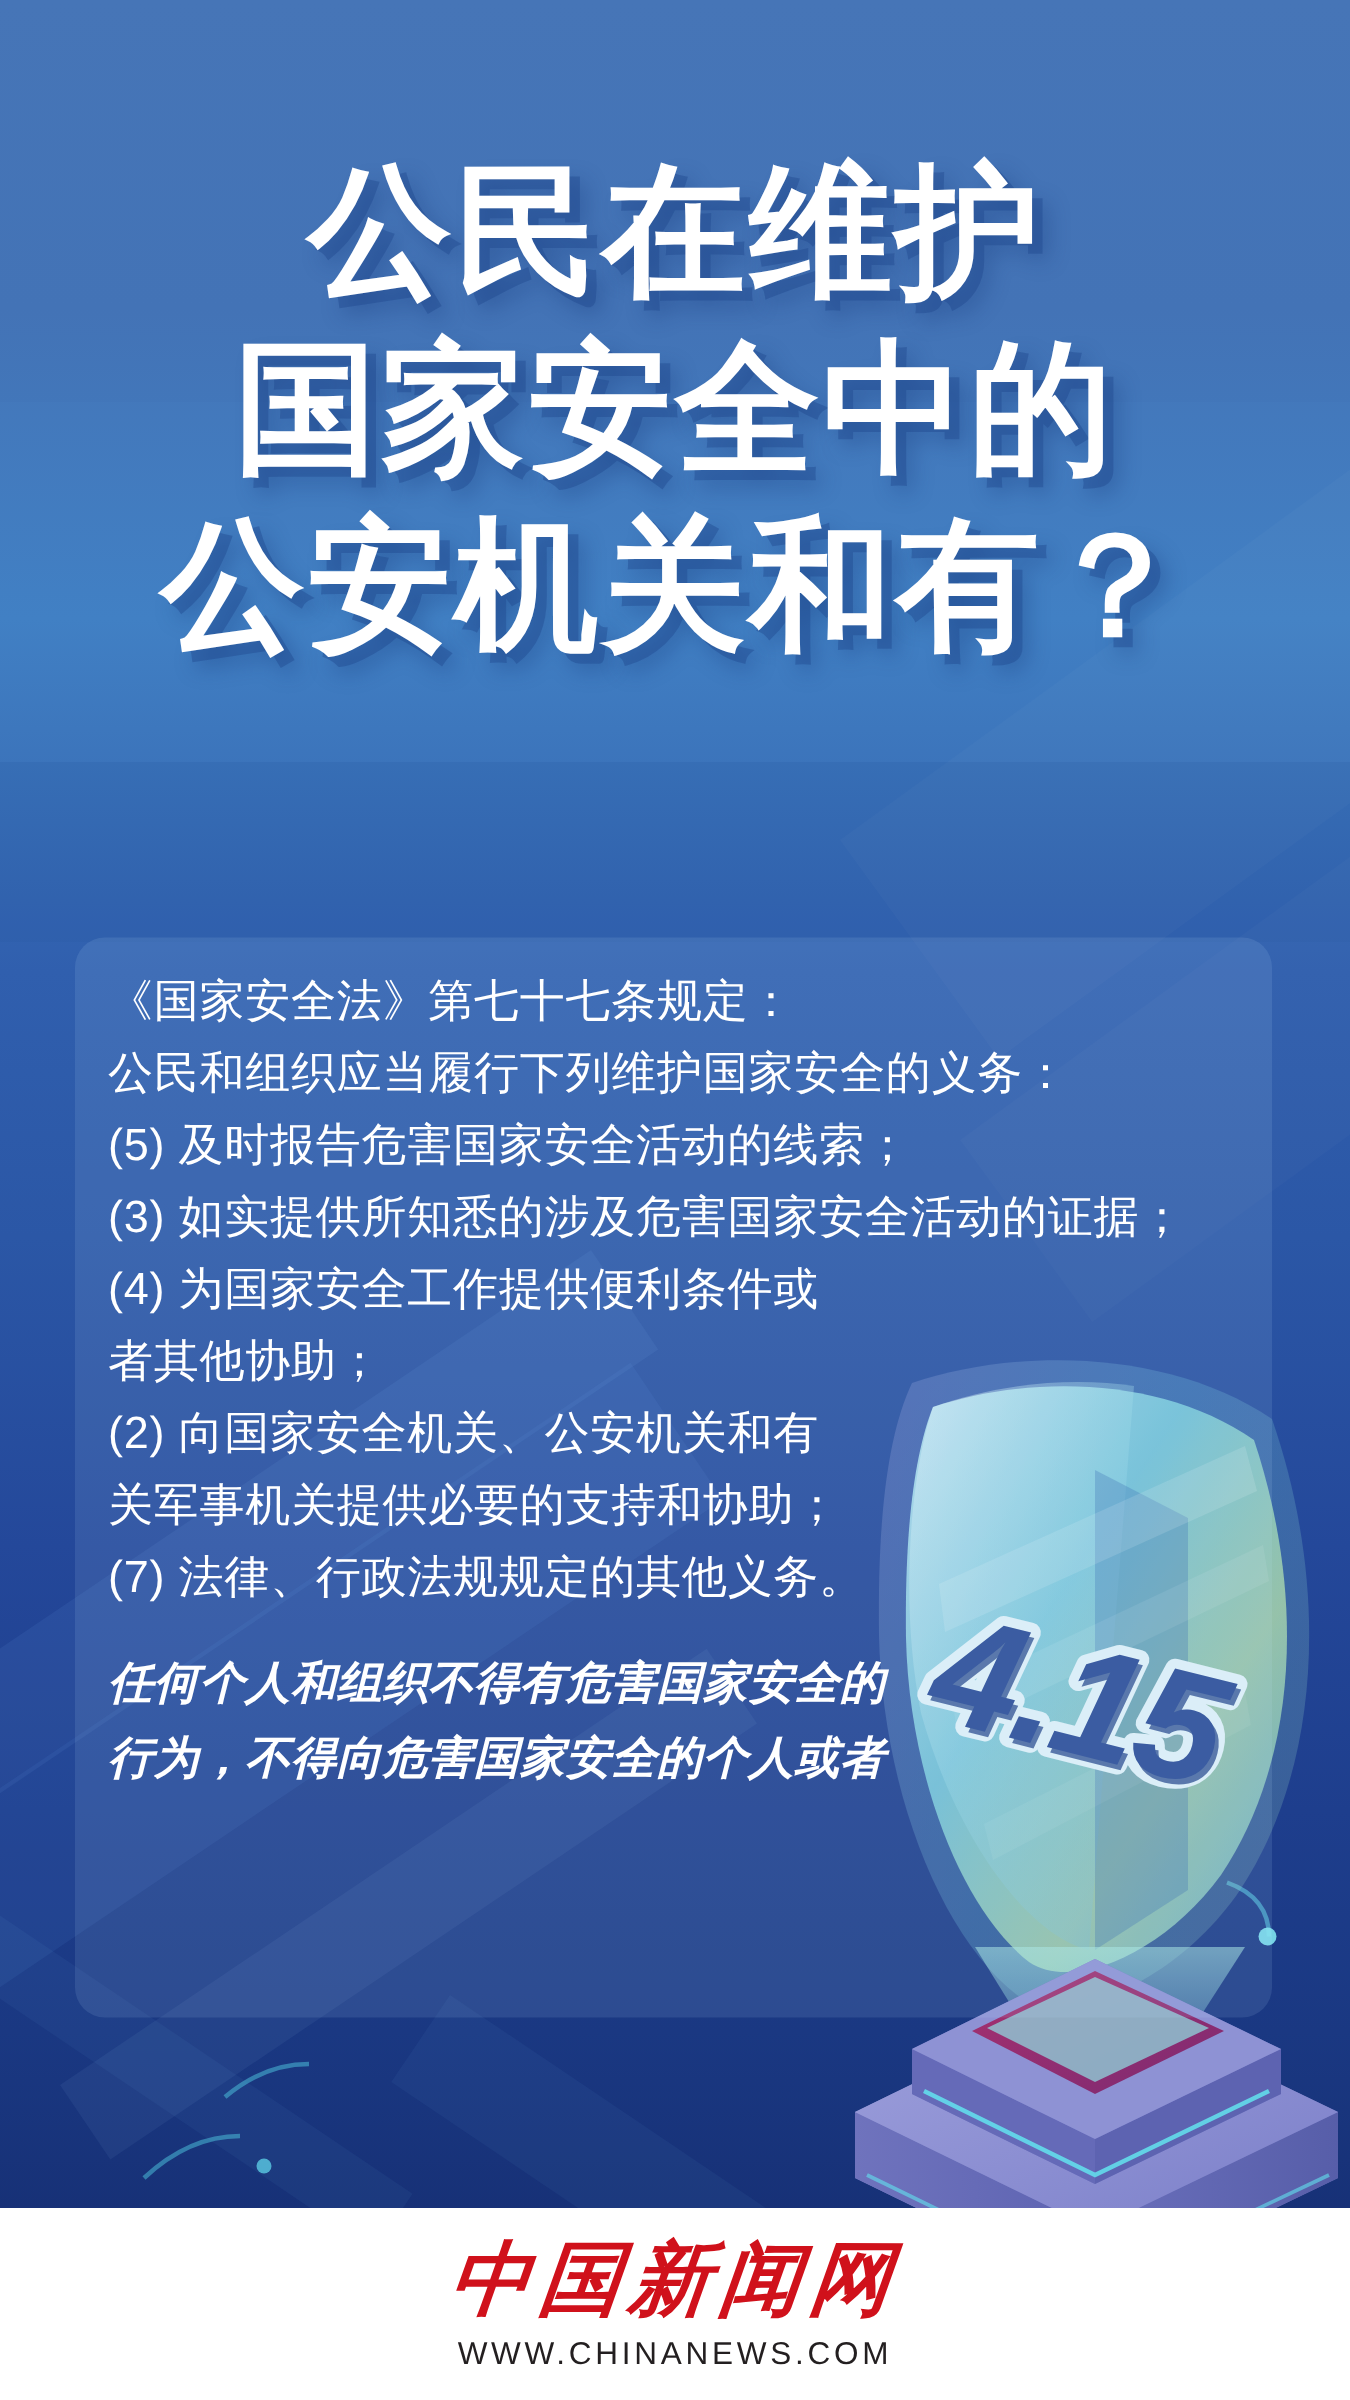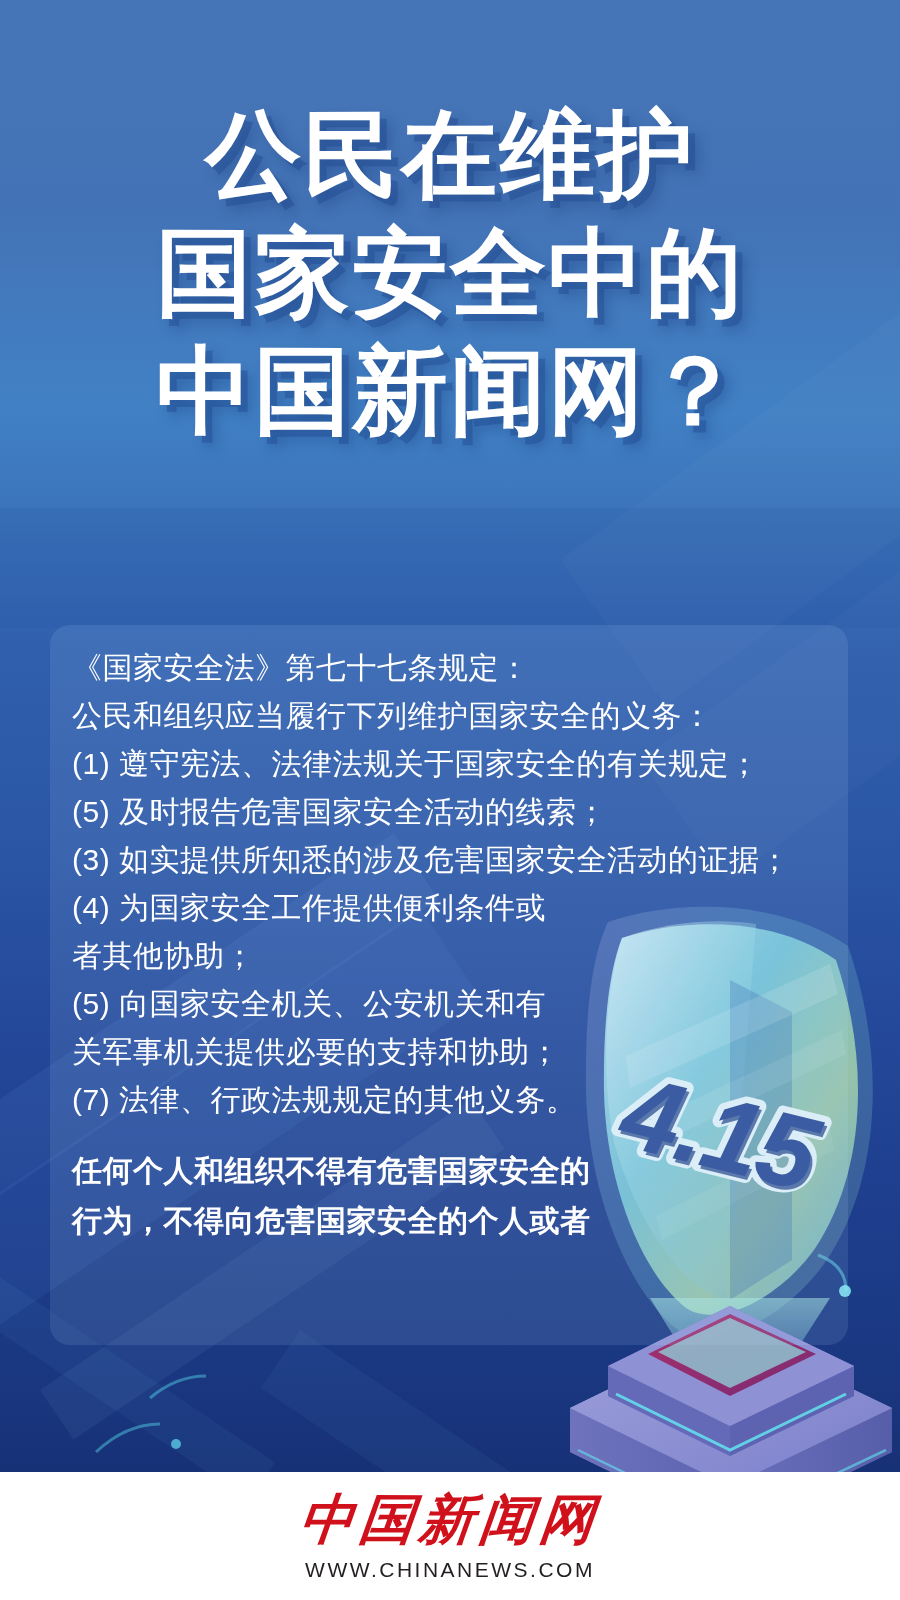--- a/index.html
+++ b/index.html
@@ -95,20 +95,21 @@
     font-family:"Liberation Sans","DejaVu Sans",sans-serif;
   }
   .emph{
     margin-top:22px;
   }
   .emph .body-line{
     font-weight:bold;
     font-size:30px;
     line-height:50px;
     letter-spacing:.5px;
+    font-style:italic;
   }
 
   
   .footer{
     position:absolute; left:0; top:1472px; width:900px; height:128px;
     background:#ffffff;
     display:flex; flex-direction:column;
     align-items:center; justify-content:center;
   }
   .logo-cn{
@@ -164,21 +165,21 @@
       <circle cx="176" cy="1444" r="5" fill="#5fd4ea" opacity="0.75" stroke="none"></circle>
       <circle cx="640" cy="1459" r="9" fill="#49b8e0" opacity="0.8" stroke="none"></circle>
       <circle cx="668" cy="1441" r="6" fill="#62d6ec" opacity="0.8" stroke="none"></circle>
       <circle cx="740" cy="1462" r="7" fill="#4fc7e0" opacity="0.75" stroke="none"></circle>
     </svg>
   </div>
 
   <div class="title-wrap">
     <div class="title-line l1">公民在维护</div>
     <div class="title-line l2">国家安全中的</div>
-    <div class="title-line l3">中国新闻网？</div>
+    <div class="title-line l3">公安机关和有？</div>
   </div>
 
   <div class="shield-stage">
     <svg class="shield-svg" width="400" height="620" viewBox="0 0 400 620">
       <defs>
         <linearGradient id="gShieldA" x1="0" y1="0" x2="1" y2="1">
           <stop offset="0%" stop-color="#bfe9f2" stop-opacity="0.88"></stop>
           <stop offset="38%" stop-color="#7fd4e0" stop-opacity="0.80"></stop>
           <stop offset="68%" stop-color="#b9e6ad" stop-opacity="0.72"></stop>
           <stop offset="100%" stop-color="#79cde0" stop-opacity="0.70"></stop>
@@ -267,26 +268,25 @@
         </g>
       </g>
     </svg>
   </div>
 
   <div class="panel"></div>
 
   <div class="content">
     <div class="body-line">《国家安全法》第七十七条规定：</div>
     <div class="body-line">公民和组织应当履行下列维护国家安全的义务：</div>
-    <div class="body-line">(1) 遵守宪法、法律法规关于国家安全的有关规定；</div>
     <div class="body-line">(5) 及时报告危害国家安全活动的线索；</div>
     <div class="body-line">(3) 如实提供所知悉的涉及危害国家安全活动的证据；</div>
     <div class="body-line">(4) 为国家安全工作提供便利条件或</div>
     <div class="body-line">者其他协助；</div>
-    <div class="body-line">(5) 向国家安全机关、公安机关和有</div>
+    <div class="body-line">(2) 向国家安全机关、公安机关和有</div>
     <div class="body-line">关军事机关提供必要的支持和协助；</div>
     <div class="body-line">(7) 法律、行政法规规定的其他义务。</div>
 
     <div class="emph">
       <div class="body-line">任何个人和组织不得有危害国家安全的</div>
       <div class="body-line">行为，不得向危害国家安全的个人或者</div>
     </div>
   </div>
 
   <div class="footer">

